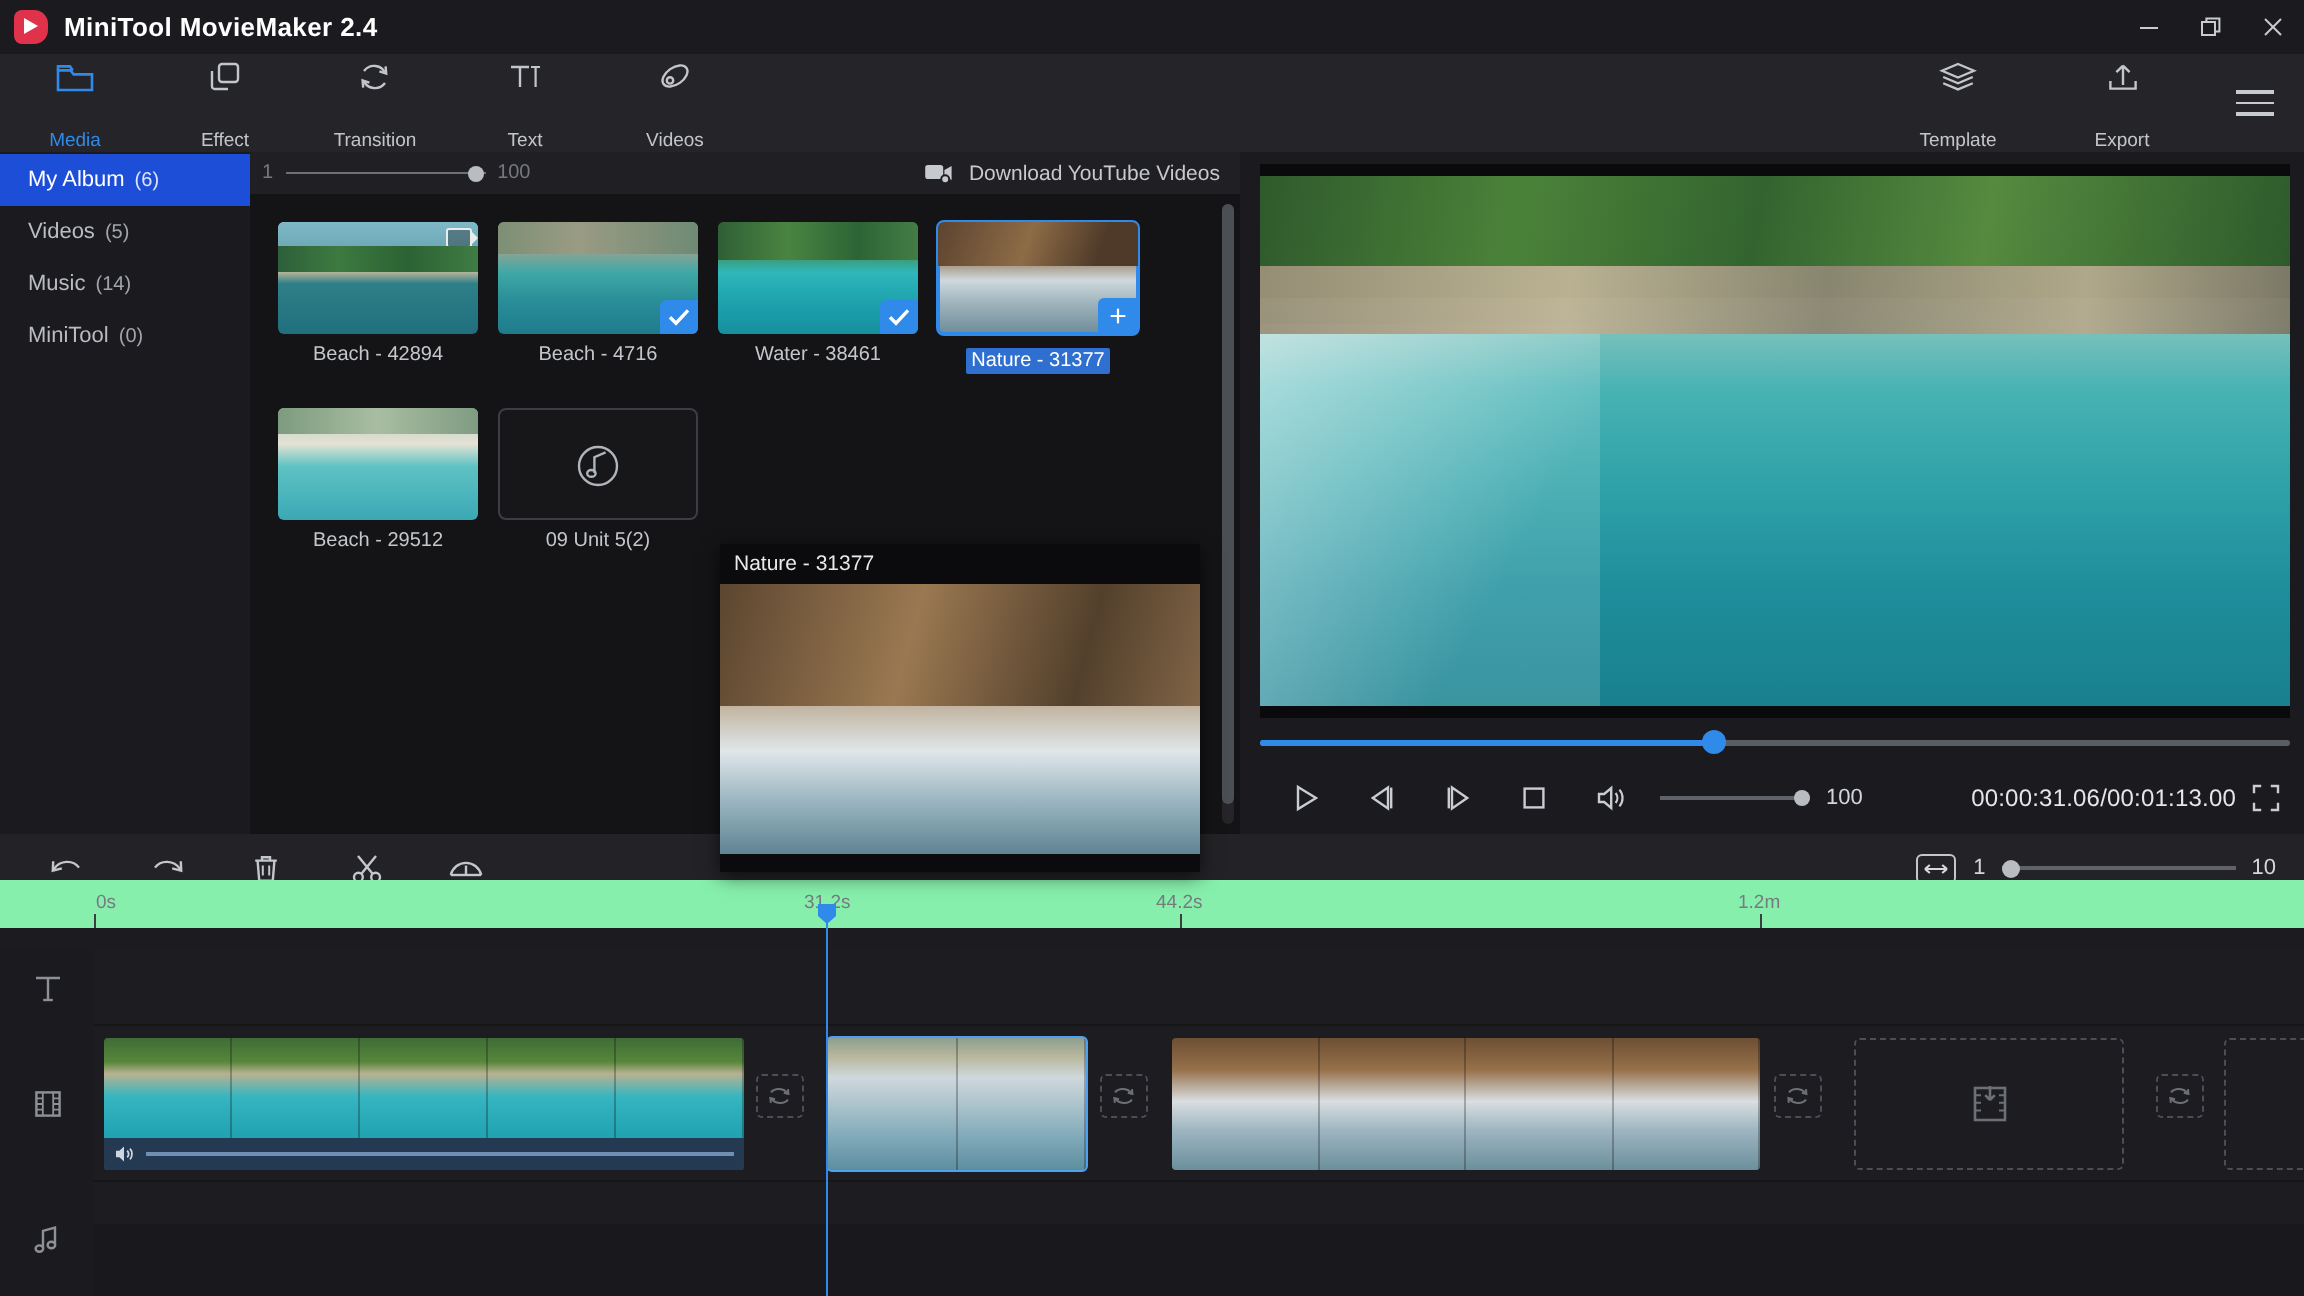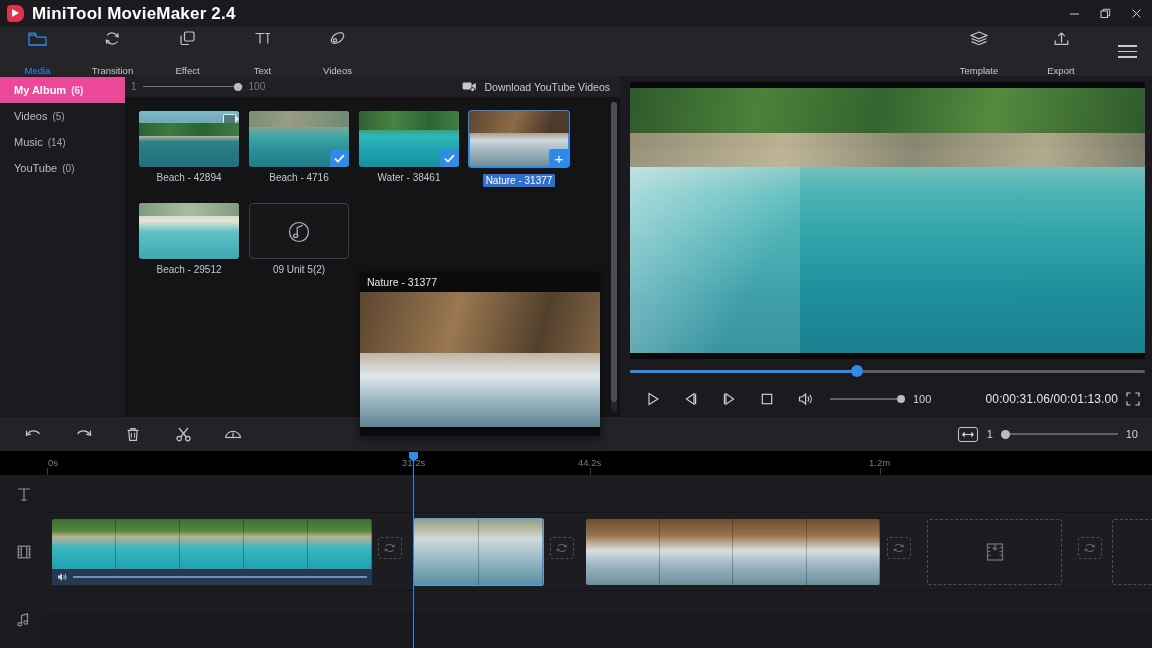--- a/index.html
+++ b/index.html
@@ -20,21 +20,21 @@
   }
   .logo-mark {
     width: 17px; height: 17px; margin-left: 7px; position: relative;
     background: #e0324b; border-radius: 4px 7px 7px 4px;
   }
   .logo-mark::after {
     content: ""; position: absolute; left: 5px; top: 4px;
     border-left: 7px solid #fff; border-top: 4.5px solid transparent;
     border-bottom: 4.5px solid transparent;
   }
-  .app-title { margin-left: 8px; font-size: 17px; font-weight: bold; color: #ffffff; letter-spacing: .2px; }
+  .app-title { margin-left: 8px; font-size: 13px; font-weight: bold; color: #ffffff; letter-spacing: .2px; }
   .win-controls { margin-left: auto; display: flex; height: 27px; }
   .win-btn {
     width: 31px; height: 27px; display: flex; align-items: center; justify-content: center;
     color: #c9cccf;
   }
 
   
   .toolbar {
     position: absolute; top: 27px; left: 0; width: 1152px; height: 49px;
     background: #252529; display: flex; align-items: center;
@@ -56,21 +56,21 @@
 
   
   .sidebar {
     position: absolute; top: 76px; left: 0; width: 125px; height: 341px;
     background: #1b1b1f; padding-top: 1px;
   }
   .side-item {
     height: 26px; display: flex; align-items: center; padding-left: 14px;
     font-size: 11px; color: #b9bdc2;
   }
-  .side-item.active { background: #ec4899; color: #ffffff; font-weight: bold; }
+  .side-item.active { background: #1d4ed8; color: #ffffff; }
   .side-item .cnt { margin-left: 5px; font-size: 10px; opacity: .85; }
 
   
   .media-panel {
     position: absolute; top: 76px; left: 125px; width: 495px; height: 341px;
     background: #141417;
   }
   .media-top {
     height: 22px; background: #202024; display: flex; align-items: center;
     padding: 0 10px 0 6px; border-bottom: 1px solid #141417;
@@ -223,21 +223,21 @@
   .tl-right { margin-left: auto; display: flex; align-items: center; gap: 9px; padding-right: 14px; }
   .fit-btn {
     width: 20px; height: 15px; border: 1.3px solid #c3c7cb; border-radius: 3px;
     display: flex; align-items: center; justify-content: center;
   }
   .tzoom { display: flex; align-items: center; gap: 8px; font-size: 11px; color: #d2d5d9; }
   .tzoom-track { width: 117px; height: 1.5px; background: #5f6369; position: relative; }
   .tzoom-knob { position: absolute; left: 0; top: -3.5px; width: 9px; height: 9px; border-radius: 50%; background: #b9bdc2; }
 
   
-  .ruler { position: absolute; top: 451px; left: 0; width: 1152px; height: 24px; background: #000000; }
+  .ruler { position: absolute; top: 440px; left: 0; width: 1152px; height: 24px; background: #86efac; }
   .ruler-lbl { position: absolute; top: 6px; font-size: 9.5px; color: #777b80; }
   .ruler-tick { position: absolute; top: 17px; width: 1px; height: 7px; background: #3a3d42; }
 
   
   .tracks { position: absolute; top: 475px; left: 0; width: 1152px; height: 173px; background: #151518; }
   .track-heads { position: absolute; left: 0; top: 0; width: 47px; height: 173px; background: #1b1b1f; }
   .th {
     width: 47px; display: flex; align-items: center; justify-content: center; color: #8d9196;
   }
   .th.text { height: 38px; }
@@ -312,36 +312,36 @@
         <svg width="19" height="16" viewBox="0 0 19 16">
             <path d="M1 4.2h6.3l1.5 2H18V14H1z" fill="none" stroke="#2f8aea" stroke-width="1.3"></path>
             <path d="M1 4.2V2.2h6l1.4 2" fill="none" stroke="#2f8aea" stroke-width="1.3"></path>
           </svg>
       </span>
       <span>Media</span>
     </div>
     <div class="tb-item">
       <span class="ic">
         <svg width="19" height="17" viewBox="0 0 19 17">
+            <rect x="6.5" y="2" width="9.5" height="9" rx="1.5" fill="none" stroke="#c2c6ca" stroke-width="1.2"></rect>
+            <path d="M11 14.5H4.3a1.3 1.3 0 0 1-1.3-1.3V5.5" fill="none" stroke="#c2c6ca" stroke-width="1.2"></path>
+          </svg>
+      </span>
+      <span>Effect</span>
+    </div>
+    <div class="tb-item">
+      <span class="ic">
+        <svg width="19" height="17" viewBox="0 0 19 17">
             <path d="M4 5.5C7 1.5 13 2.5 14.5 6.5" fill="none" stroke="#c2c6ca" stroke-width="1.2"></path>
             <path d="M14.5 11.5C11.5 15.5 5.5 14.5 4 10.5" fill="none" stroke="#c2c6ca" stroke-width="1.2"></path>
             <path d="M14.8 3.2l.3 3.6-3.4-1.1" fill="none" stroke="#c2c6ca" stroke-width="1.2"></path>
             <path d="M3.6 13.8l-.3-3.6 3.4 1.1" fill="none" stroke="#c2c6ca" stroke-width="1.2"></path>
           </svg>
       </span>
       <span>Transition</span>
-    </div>
-    <div class="tb-item">
-      <span class="ic">
-        <svg width="19" height="17" viewBox="0 0 19 17">
-            <rect x="6.5" y="2" width="9.5" height="9" rx="1.5" fill="none" stroke="#c2c6ca" stroke-width="1.2"></rect>
-            <path d="M11 14.5H4.3a1.3 1.3 0 0 1-1.3-1.3V5.5" fill="none" stroke="#c2c6ca" stroke-width="1.2"></path>
-          </svg>
-      </span>
-      <span>Effect</span>
     </div>
     <div class="tb-item">
       <span class="ic">
         <svg width="19" height="17" viewBox="0 0 19 17">
             <path d="M2.5 3.5h9M7 3.5v10" fill="none" stroke="#c2c6ca" stroke-width="1.2"></path>
             <path d="M12.5 3.5h4.5M14.8 3.5v10" fill="none" stroke="#c2c6ca" stroke-width="1.1"></path>
           </svg>
       </span>
       <span>Text</span>
     </div>
@@ -390,21 +390,21 @@
     </div>
     <div class="side-item">
       <span>Videos</span>
       <span class="cnt">(5)</span>
     </div>
     <div class="side-item">
       <span>Music</span>
       <span class="cnt">(14)</span>
     </div>
     <div class="side-item">
-      <span>YouTube</span>
+      <span>MiniTool</span>
       <span class="cnt">(0)</span>
     </div>
   </div>
 
   <div class="media-panel">
     <div class="media-top">
       <div class="zoom-mini">
         <span>1</span>
         <span class="zoom-track">
           <span class="zoom-knob"></span>

